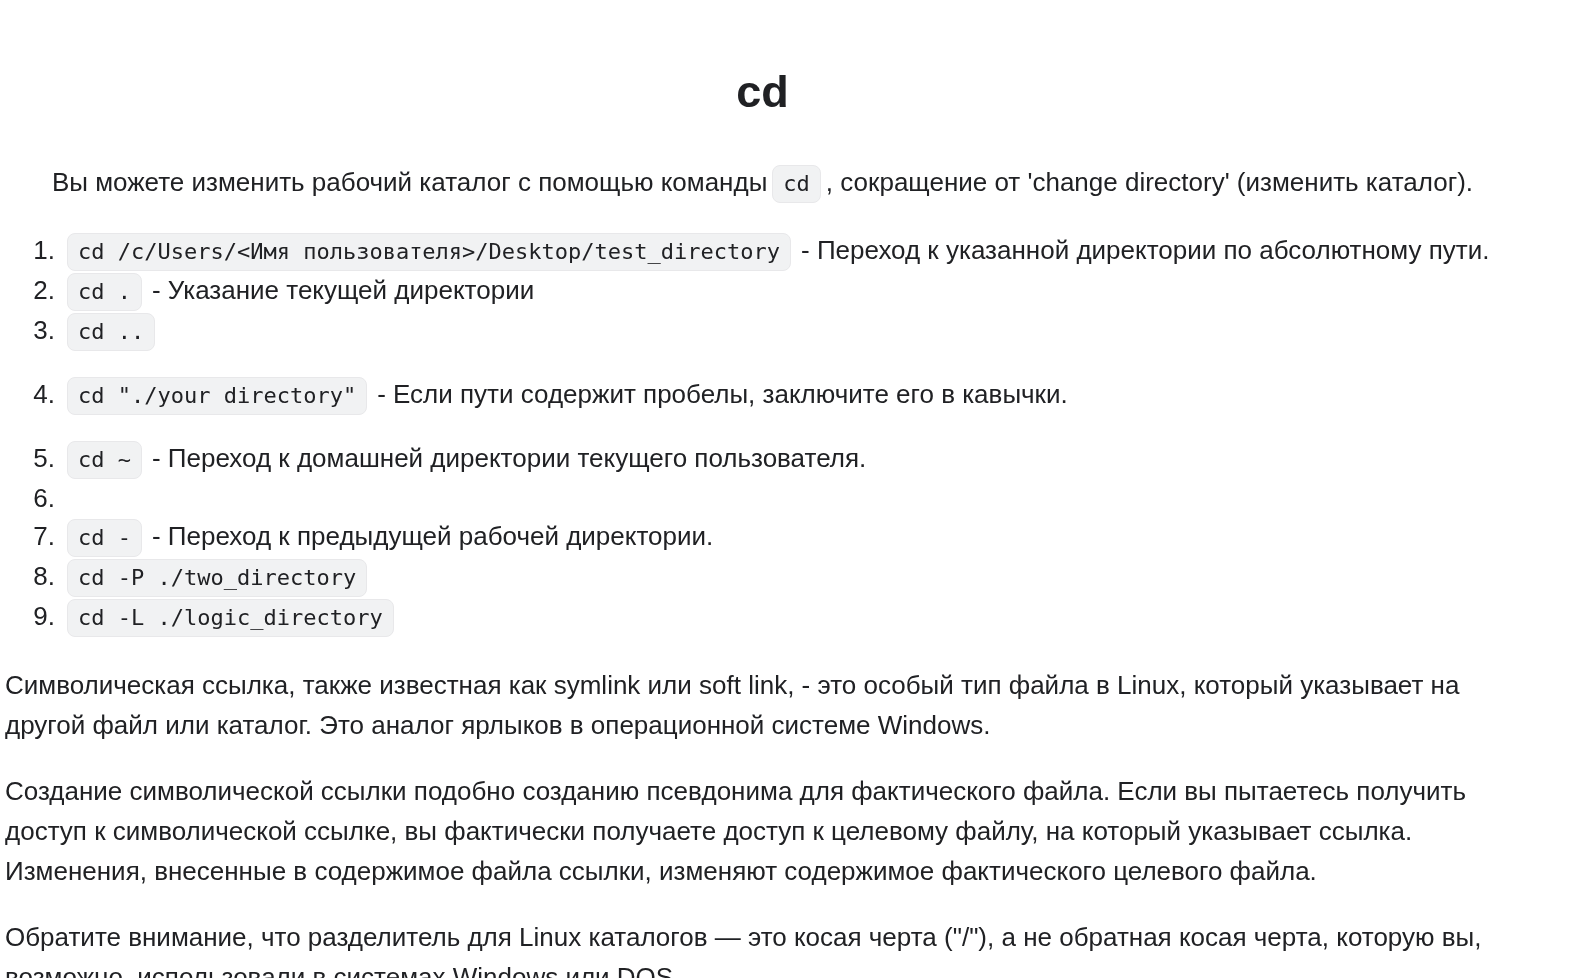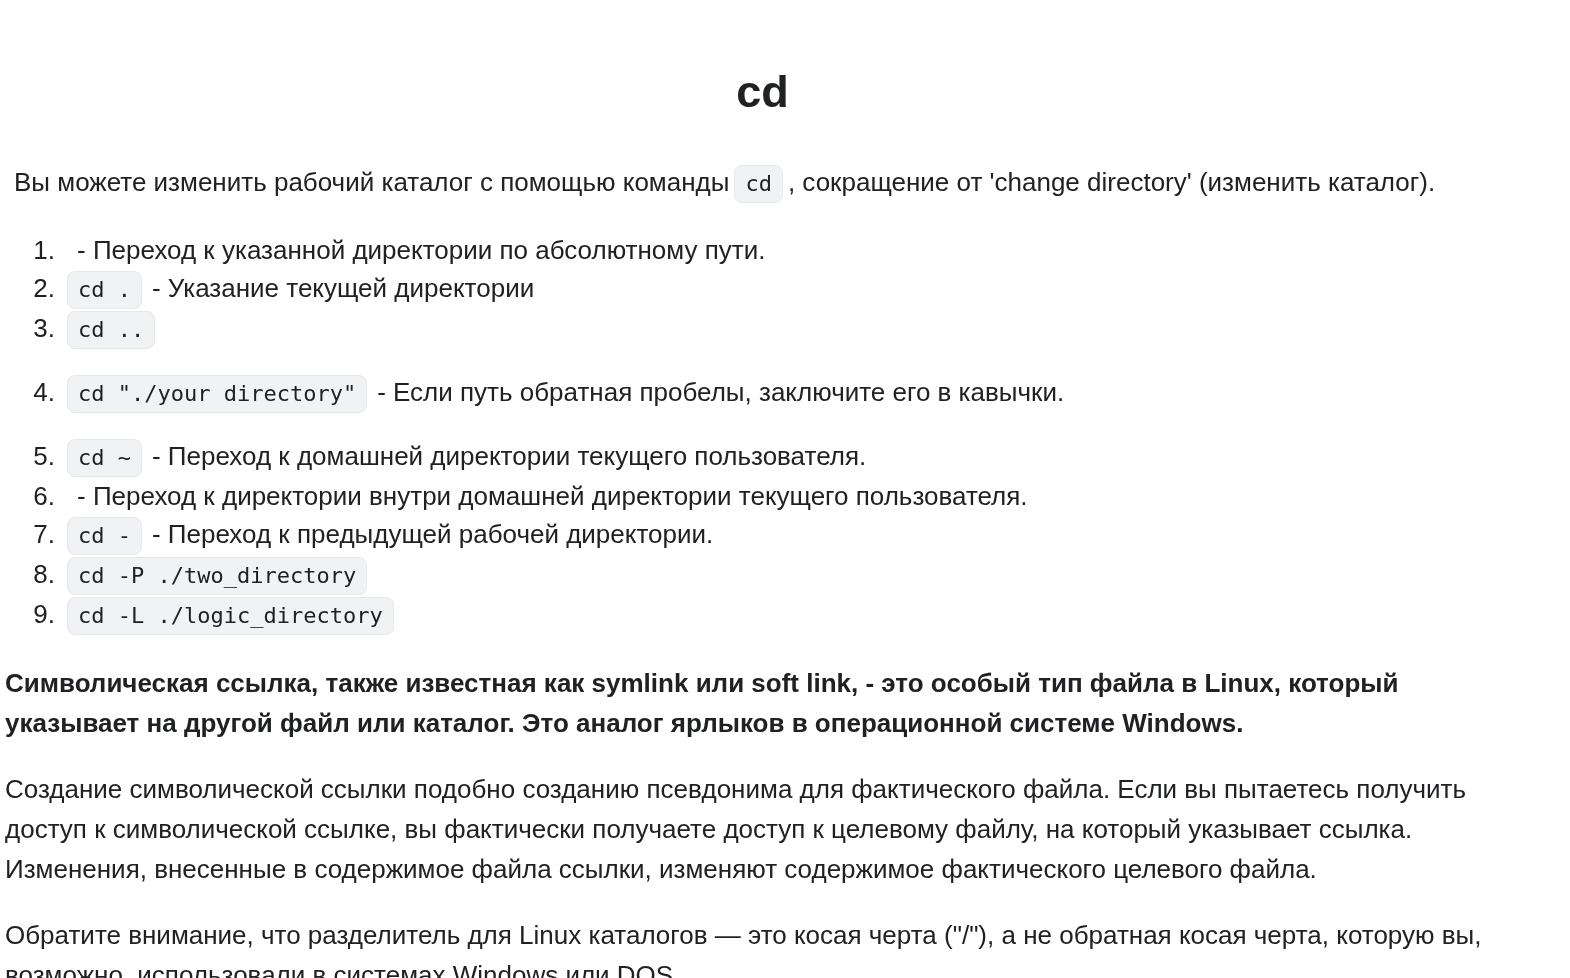--- a/index.html
+++ b/index.html
@@ -20,23 +20,24 @@
   }
   h1.page-title {
     margin: 64px 0 0 0;
     font-size: 45px;
     line-height: 56px;
     font-weight: 700;
     text-align: center;
     letter-spacing: 0;
   }
   p.intro {
-    margin: 42px 0 0 9px;
+    margin: 42px 0 0 0;
     font-size: 26px;
     line-height: 40px;
+    text-align: center;
   }
   code.chip {
     display: inline-block;
     font-family: "DejaVu Sans Mono", "Liberation Mono", monospace;
     font-size: 22px;
     line-height: 30px;
     background: #f1f2f3;
     border: 1px solid #e8e8ea;
     border-radius: 8px;
     padding: 3px 10px;
@@ -74,58 +75,57 @@
   section.paragraphs p.body-p {
     margin: 26px 0 0 0;
     font-size: 26px;
     line-height: 40px;
   }
   section.paragraphs {
     margin-top: 28px;
   }
   section.paragraphs p.body-p:first-child {
     margin-top: 0;
-    font-weight: bold;
   }
 </style>
 </head>
 <body>
 
 <main>
   <h1 class="page-title">cd</h1>
 
   <p class="intro"><span>Вы можете изменить рабочий каталог с помощью команды</span><code class="chip">cd</code><span>, сокращение от 'change directory' (изменить каталог).</span></p>
 
   <ol class="cmd-list" id="cmd-list">
       <li>
         <span class="num">1.</span>
+        <code class="chip">cd /c/Users/&lt;Имя пользователя&gt;/Desktop/test_directory</code>
         <span class="desc">- Переход к указанной директории по абсолютному пути.</span>
       </li>
       <li>
         <span class="num">2.</span>
         <code class="chip">cd .</code>
         <span class="desc">- Указание текущей директории</span>
       </li>
       <li>
         <span class="num">3.</span>
         <code class="chip">cd ..</code>
       </li>
       <li class="spaced">
         <span class="num">4.</span>
         <code class="chip">cd "./your directory"</code>
-        <span class="desc">- Если путь обратная пробелы, заключите его в кавычки.</span>
+        <span class="desc">- Если пути содержит пробелы, заключите его в кавычки.</span>
       </li>
       <li>
         <span class="num">5.</span>
         <code class="chip">cd ~</code>
         <span class="desc">- Переход к домашней директории текущего пользователя.</span>
       </li>
       <li>
         <span class="num">6.</span>
-        <span class="desc">- Переход к директории внутри домашней директории текущего пользователя.</span>
       </li>
       <li>
         <span class="num">7.</span>
         <code class="chip">cd -</code>
         <span class="desc">- Переход к предыдущей рабочей директории.</span>
       </li>
       <li>
         <span class="num">8.</span>
         <code class="chip">cd -P ./two_directory</code>
       </li>

